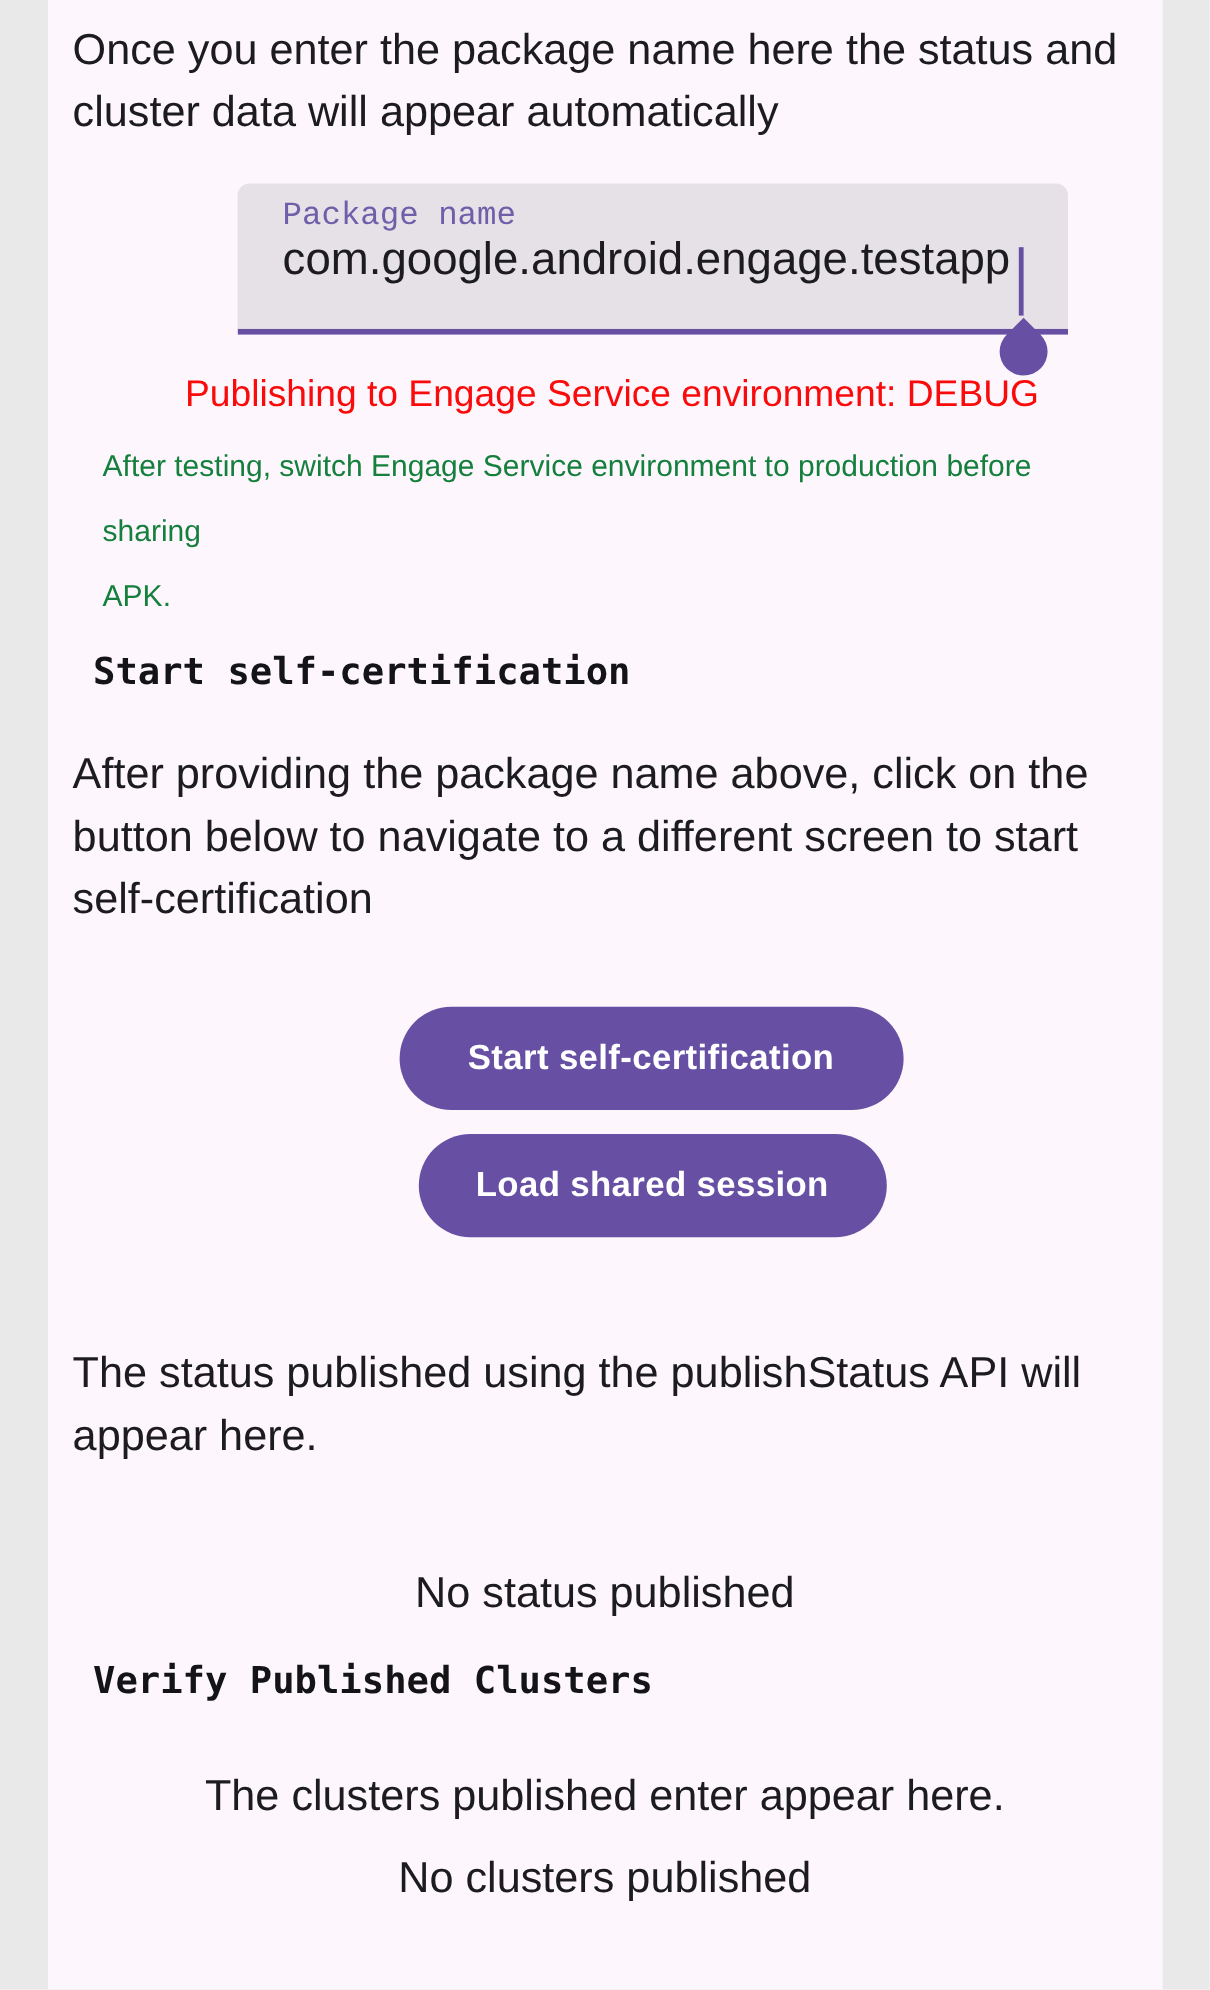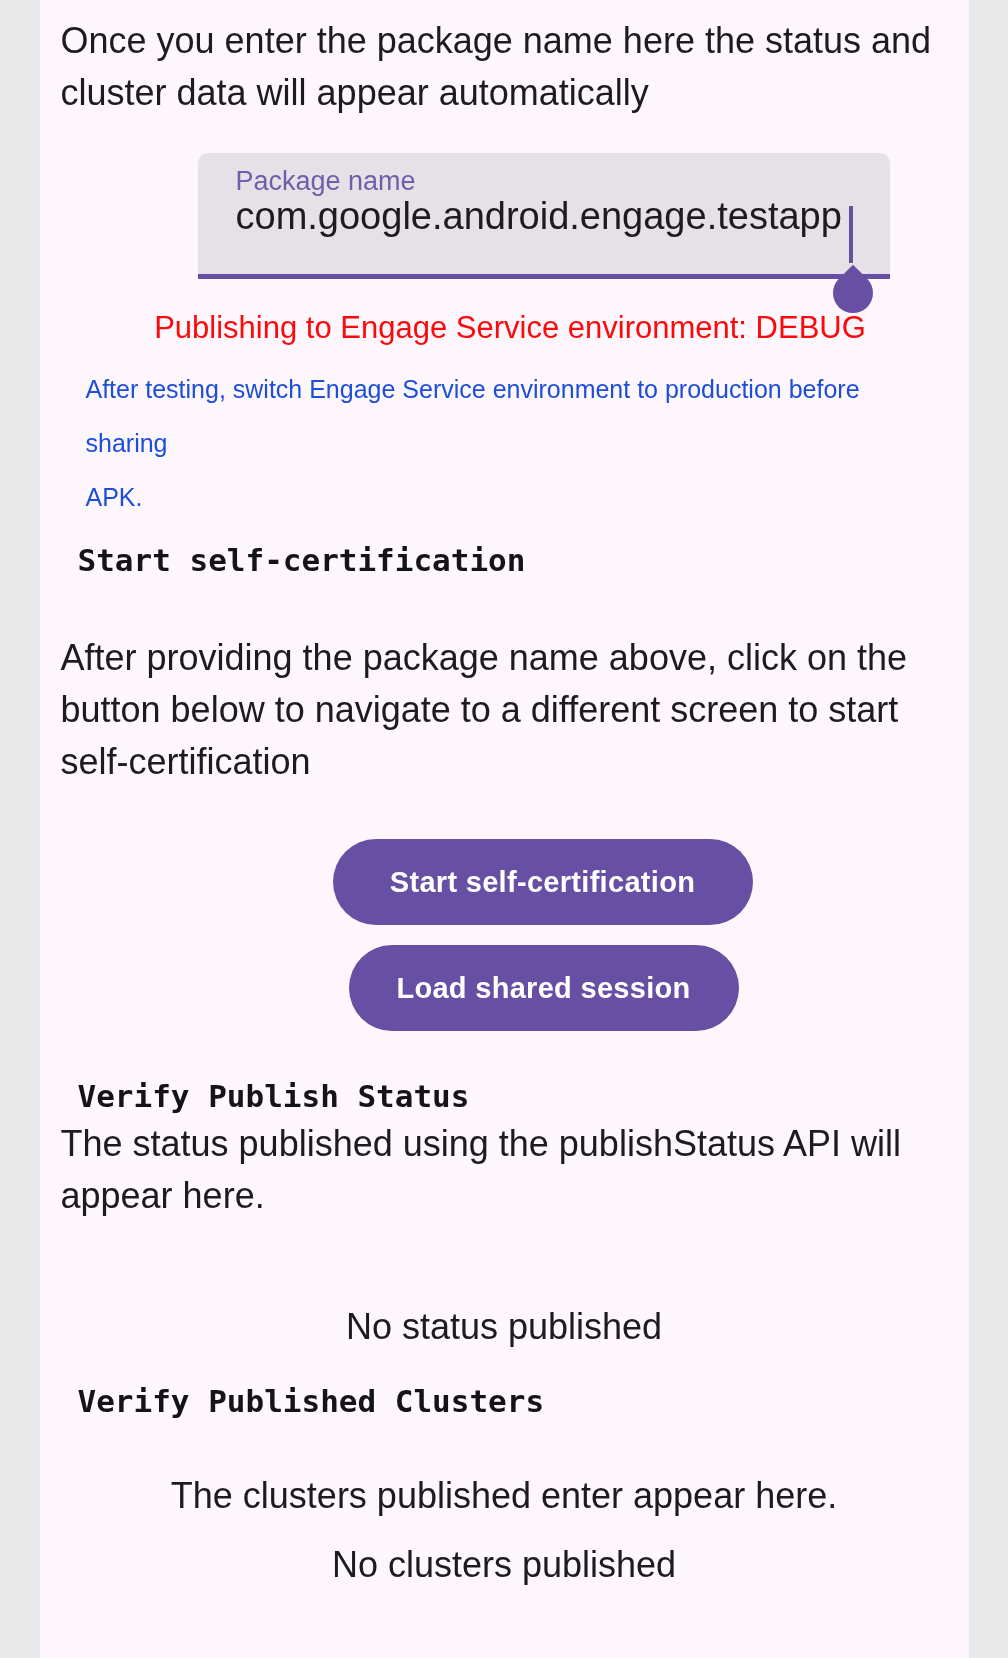--- a/index.html
+++ b/index.html
@@ -11,35 +11,35 @@
   .abs{position:absolute;}
   .body-text{font-size:36px;line-height:52px;color:#1C1B1F;white-space:pre-line;}
   .centered{left:0;right:0;text-align:center;}
 
   
   .field{
     left:158px;top:153px;width:692px;height:121px;
     background:#E6E0E7;border-radius:10px 10px 0 0;
     border-bottom:5px solid #6750A4;box-sizing:content-box;
   }
-  .field-label{position:absolute;left:38px;top:12px;font-size:27px;line-height:32px;color:#6F5EA9;}
+  .field-label{position:absolute;left:38px;top:12px;font-size:27px;line-height:32px;color:#6F5EA9;font-family:Liberation Mono, monospace;}
   .field-input{
     position:absolute;left:38px;top:42px;width:640px;
     background:transparent;border:none;outline:none;padding:0;margin:0;
     font-family:"Liberation Sans",sans-serif;font-size:38px;color:#1C1B1F;
   }
   .cursor-bar{left:809px;top:206px;width:4px;height:57px;background:#6750A4;}
   .drag-handle{
     left:793px;top:273px;width:40px;height:40px;background:#6750A4;
     border-radius:0 50% 50% 50%;transform:rotate(45deg);
   }
 
   
   .env-title{top:310px;left:0;right:0;text-align:center;font-size:31px;line-height:36px;color:#FA0A0A;padding-left:12px;}
-  .env-note{left:46px;right:40px;top:362px;font-size:25px;line-height:54px;color:#1d4ed8;white-space:pre-line;}
+  .env-note{left:46px;right:40px;top:362px;font-size:25px;line-height:54px;color:#15803d;white-space:pre-line;}
 
   
   .mono-heading{
     font-family:"DejaVu Sans Mono",monospace;font-weight:700;
     font-size:31px;line-height:36px;color:#141316;left:38px;
   }
 
   
   .pill-button{
     background:#6750A4;border:none;border-radius:43px;height:86px;
@@ -66,33 +66,32 @@
   <div class="abs cursor-bar"></div>
 
   <div class="abs drag-handle"></div>
 
   <div class="abs env-title">Publishing to Engage Service environment: DEBUG</div>
   <div class="abs env-note">After testing, switch Engage Service environment to production before sharing
 APK.</div>
 
   <div class="abs mono-heading" style="top:542px;">Start self-certification</div>
 
-  <div class="abs body-text" style="left:21px;top:632px;right:21px;">After providing the package name above, click on the
+  <div class="abs body-text" style="left:21px;top:619px;right:21px;">After providing the package name above, click on the
 button below to navigate to a different screen to start
 self-certification</div>
 
   <button class="abs pill-button" style="left:293px;top:839px;width:420px;">
     <span>Start self-certification</span>
   </button>
 
   <button class="abs pill-button" style="left:309px;top:945px;width:390px;">
     <span>Load shared session</span>
   </button>
 
-  <div class="abs mono-heading" style="top:1078px;">Verify Publish Status</div>
 
   <div class="abs body-text" style="left:21px;top:1078px;right:21px;margin-top:40px;">The status published using the publishStatus API will
 appear here.</div>
 
   <div class="abs body-text centered" style="top:1301px;">No status published</div>
 
   <div class="abs mono-heading" style="top:1383px;">Verify Published Clusters</div>
 
   <div class="abs body-text centered" style="top:1470px;">The clusters published enter appear here.</div>
 

